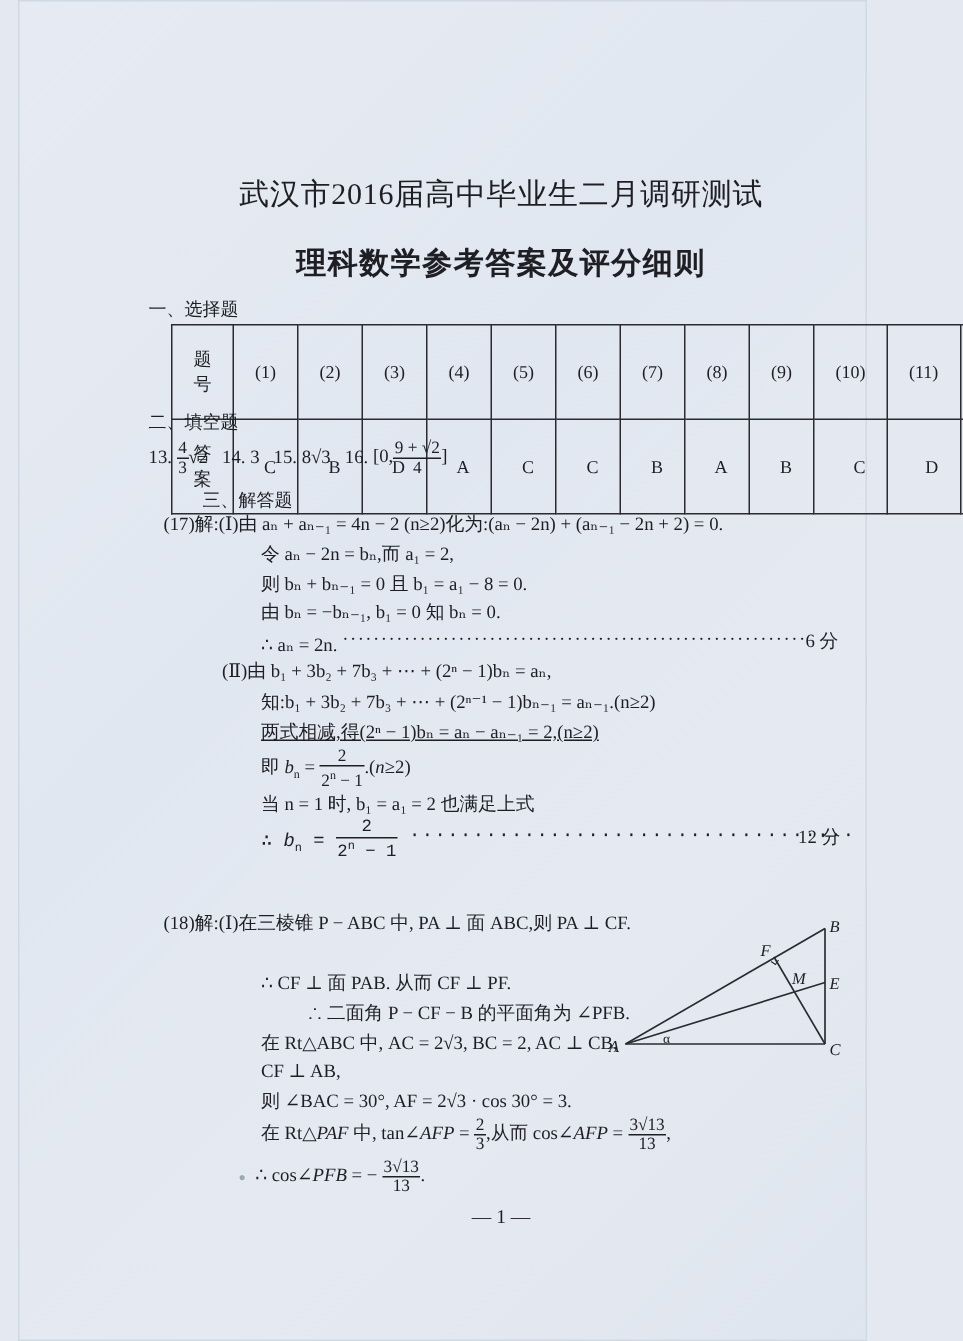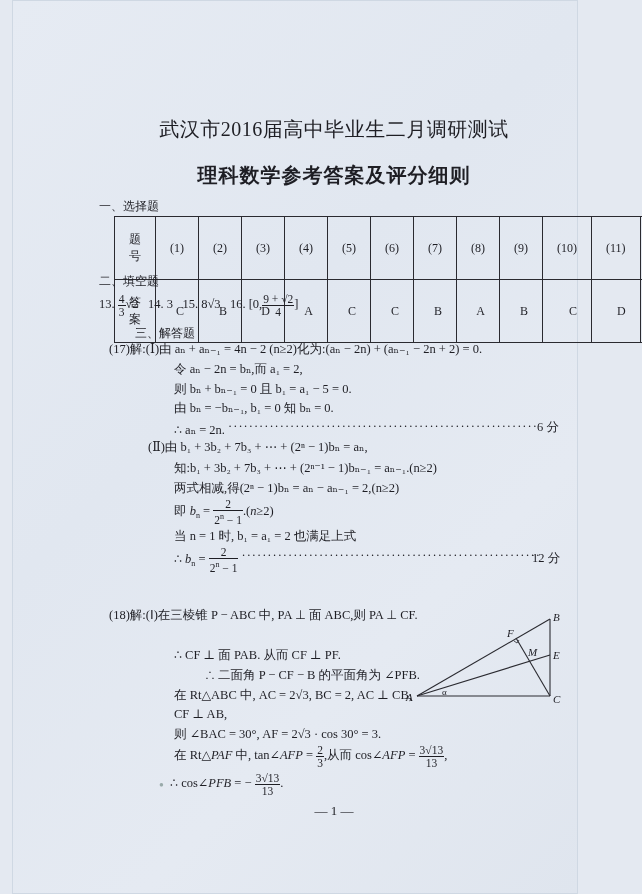--- a/index.html
+++ b/index.html
@@ -89,44 +89,44 @@
     <span>16.</span>
     <span>[0,<span class="frac"><span class="num">9 + √2</span><span>4</span></span>]</span>
   </div>
 
   <div class="abs section" style="left:86px;top:324px;margin-left:36px;">三、解答题</div>
 
   <div class="abs line" style="left:96px;top:340px;">
     <span>(17)解:(Ⅰ)</span><span>由 aₙ + aₙ₋₁ = 4n − 2  (n≥2)化为:(aₙ − 2n) + (aₙ₋₁ − 2n + 2) = 0.</span>
   </div>
   <div class="abs line" style="left:161px;top:360px;">令 aₙ − 2n = bₙ,而 a₁ = 2,</div>
-  <div class="abs line" style="left:161px;top:380px;">则 bₙ + bₙ₋₁ = 0  且 b₁ = a₁ − 5 = 0.</div>
+  <div class="abs line" style="left:161px;top:380px;">则 bₙ + bₙ₋₁ = 0  且 b₁ = a₁ − 8 = 0.</div>
   <div class="abs line" style="left:161px;top:399px;">由 bₙ = −bₙ₋₁, b₁ = 0 知 bₙ = 0.</div>
   <div class="abs line" style="left:161px;top:418px;">
     <span>∴ aₙ = 2n.</span>
     <span class="dots" style="width:310px;">··································································································</span>
   </div>
   <div class="abs score" style="left:524px;top:418px;">6 分</div>
 
   <div class="abs line" style="left:135px;top:438px;">
     <span>(Ⅱ)</span><span>由 b₁ + 3b₂ + 7b₃ + ⋯ + (2ⁿ − 1)bₙ = aₙ,</span>
   </div>
   <div class="abs line" style="left:161px;top:459px;">知:b₁ + 3b₂ + 7b₃ + ⋯ + (2ⁿ⁻¹ − 1)bₙ₋₁ = aₙ₋₁.(n≥2)</div>
-  <div class="abs line" style="left:161px;top:479px;">两式相减,得(2ⁿ − 1)bₙ = aₙ − aₙ₋₁ = 2,(n≥2)</div>
+  <div class="abs line" style="left:161px;top:479px;text-decoration:underline;">两式相减,得(2ⁿ − 1)bₙ = aₙ − aₙ₋₁ = 2,(n≥2)</div>
   <div class="abs line" style="left:161px;top:497px;">
     即 <i>b</i><sub>n</sub> = <span class="frac"><span class="num">2</span><span>2<sup>n</sup> − 1</span></span>.(<i>n</i>≥2)
   </div>
   <div class="abs line" style="left:161px;top:527px;">当 n = 1 时, b₁ = a₁ = 2 也满足上式</div>
-  <div class="abs line" style="left:161px;top:545px;">
+  <div class="abs line" style="left:161px;top:545px;font-family:Liberation Mono, monospace;">
     ∴ <i>b</i><sub>n</sub> = <span class="frac"><span class="num">2</span><span>2<sup>n</sup> − 1</span></span>
     <span class="dots" style="width:300px;">··································································································</span>
   </div>
   <div class="abs score" style="left:519px;top:549px;">12 分</div>
 
-  <div class="abs line" style="left:96px;top:606px;font-family:Liberation Serif, serif;">
+  <div class="abs line" style="left:96px;top:606px;">
     <span>(18)解:(Ⅰ)</span><span>在三棱锥 P − ABC 中, PA ⊥ 面 ABC,则 PA ⊥ CF.</span>
   </div>
   <div class="abs line" style="left:161px;top:646px;">∴ CF ⊥ 面 PAB. 从而 CF ⊥ PF.</div>
   <div class="abs line" style="left:161px;top:666px;margin-left:31px;">∴ 二面角 P − CF − B 的平面角为 ∠PFB.</div>
   <div class="abs line" style="left:161px;top:686px;">在 Rt△ABC 中, AC = 2√3, BC = 2, AC ⊥ CB,</div>
   <div class="abs line" style="left:161px;top:705px;">CF ⊥ AB,</div>
   <div class="abs line" style="left:161px;top:725px;">则 ∠BAC = 30°, AF = 2√3 · cos 30° = 3.</div>
   <div class="abs line" style="left:161px;top:743px;">
     在 Rt△<i>PAF</i> 中, tan∠<i>AFP</i> = <span class="frac"><span class="num">2</span><span>3</span></span>,从而 cos∠<i>AFP</i> = <span class="frac"><span class="num">3√13</span><span>13</span></span>,
   </div>

